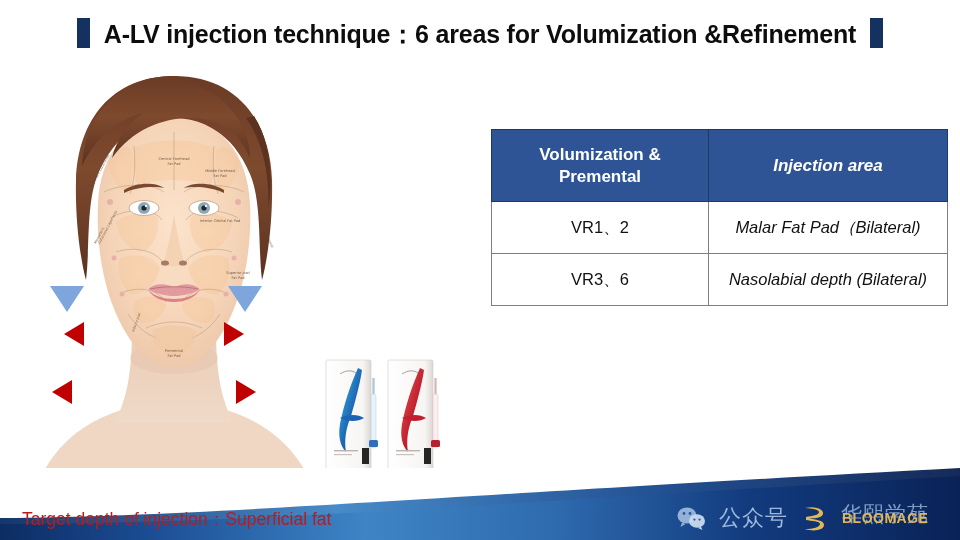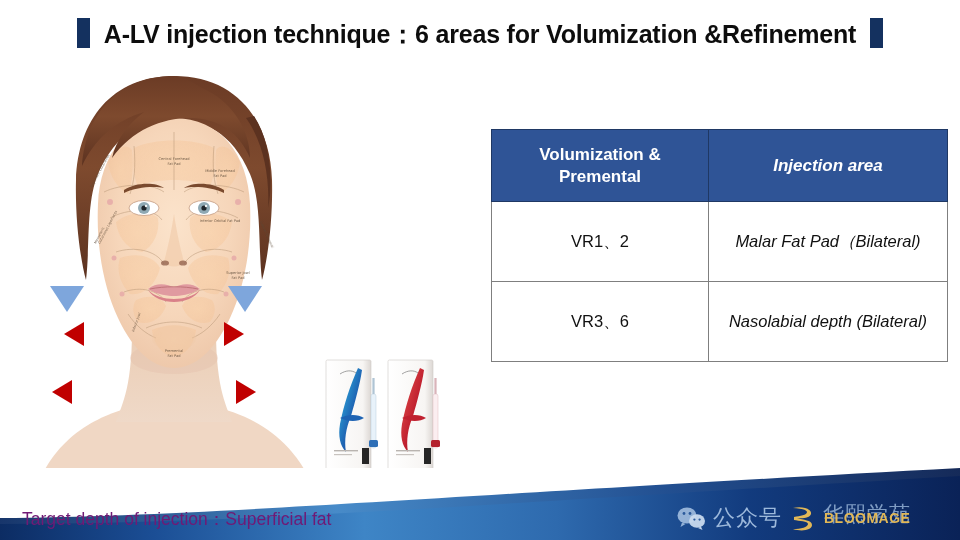--- a/index.html
+++ b/index.html
@@ -71,45 +71,45 @@
     background:#2F5496;
     color:#ffffff;
     font-weight:bold;
     font-size:17px;
     line-height:1.25;
     height:72px;
     border:1px solid #1F3864;
     padding:4px 6px;
   }
   .tbl tbody td{
-    height:80px;
+    height:52px;
     font-size:16.5px;
     color:#111111;
     background:#ffffff;
     padding:4px 6px;
   }
   .col-a{ width:217px; }
   .col-b{ width:239px;font-style:italic; }
 
   
   .banner{
     position:absolute; left:0; top:468px; width:960px; height:72px;
     overflow:hidden;
   }
   .banner svg{ display:block; }
 
   .footnote{
     position:absolute; left:22px; top:507px;
-    font-size:17.5px; color:#701a75; white-space:nowrap;
+    font-size:17.5px; color:#b91c1c; white-space:nowrap;
     z-index:5;
   }
 
   .brand{
     position:absolute; left:676px; top:503px;
-    display:flex; align-items:center; gap:7px;
+    display:flex; align-items:center; gap:13px;
     z-index:6;
   }
   .wechat-ic{ flex:0 0 auto; }
   .gzh{
     font-size:22px; color:#A9C4E4; letter-spacing:1px;
     font-family:"DejaVu Sans", sans-serif; opacity:.92;
   }
   .logo-mark{ flex:0 0 auto; margin:0 1px 0 0; }
   .brand-stack{ position:relative; height:30px; }
   .brand-cn{

